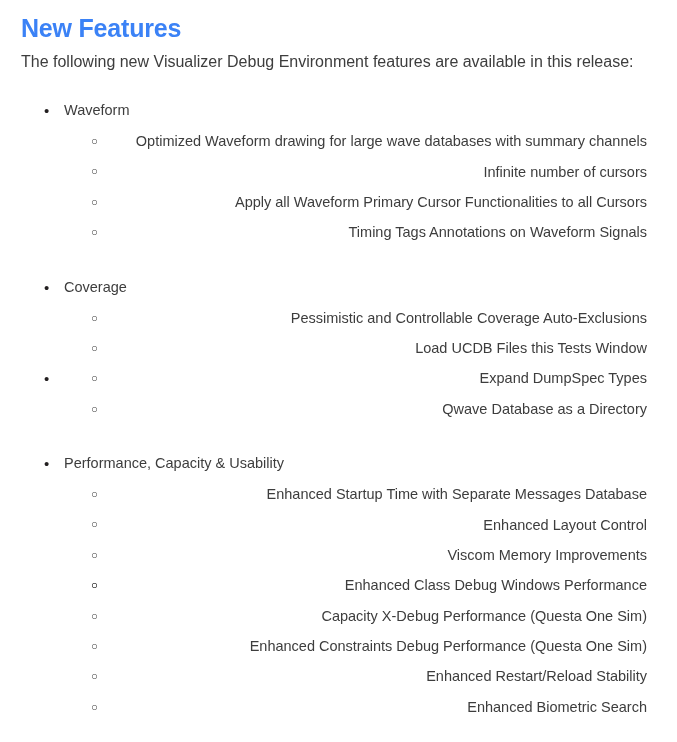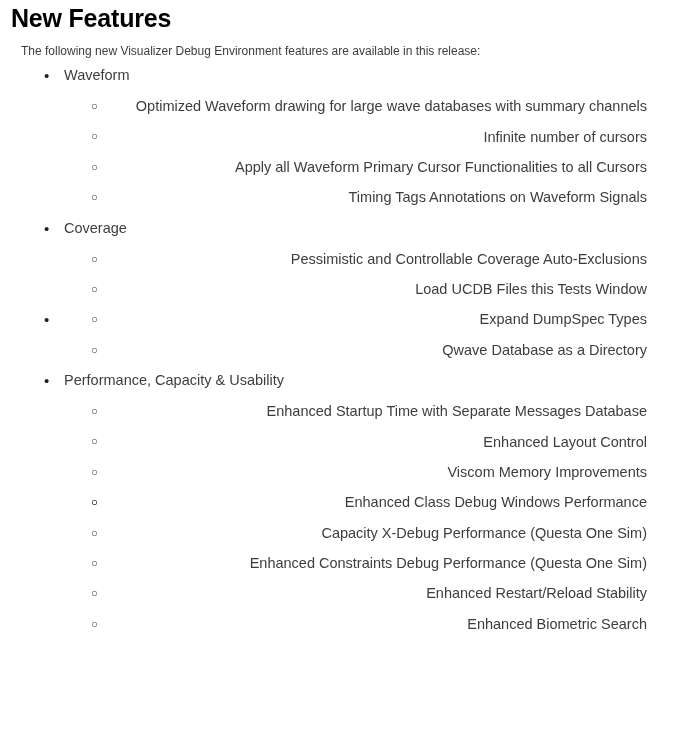--- a/index.html
+++ b/index.html
@@ -17,28 +17,28 @@
   .page {
     position: relative;
     width: 677px;
     height: 742px;
     box-sizing: border-box;
     padding: 0 10px;
   }
   .doc-title {
     font-size: 25px;
     font-weight: bold;
-    color: #000000;
-    margin: 0;
+    color: #3b82f6;
+    margin: 10px;
     padding: 3px 0 0 1px;
     letter-spacing: -0.2px;
     line-height: 30px;
   }
   .intro {
-    font-size: 12px;
+    font-size: 16px;
     color: #3d3d3d;
     margin: 9px 0 0 11px;
     line-height: 18px;
   }
   ul.level1 {
     list-style: none;
     margin: 0;
     padding: 0;
   }
   li.l1 {
@@ -53,20 +53,21 @@
     width: 10px;
     font-size: 15px;
     line-height: 31px;
     color: #231f20;
   }
   li.l1 > .label1 {
     display: block;
     font-size: 14.5px;
     color: #3d3d3d;
     line-height: 31px;
+    margin-top: 24px;
   }
   ul.level2 {
     list-style: none;
     margin: 0 0 0 0;
     padding: 0;
   }
   li.l2 {
     position: relative;
     padding: 0 0 0 43px;
     margin: 0 0 0 0;

